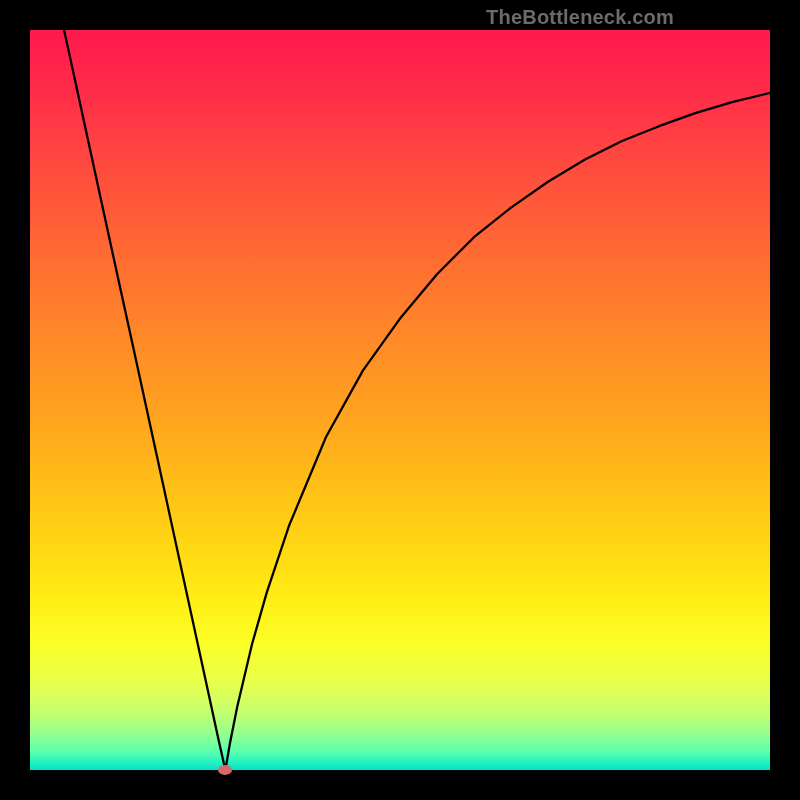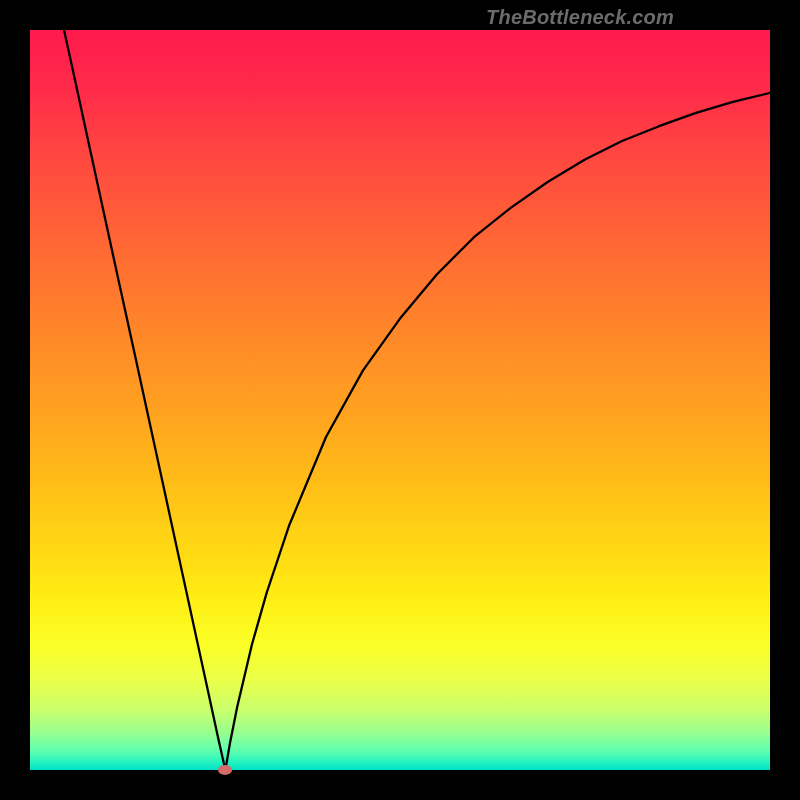--- a/index.html
+++ b/index.html
@@ -8,21 +8,20 @@
     width: 800px;
     height: 800px;
     background: #000;
     overflow: hidden;
   }
   .chart-container {
     position: relative;
     width: 684px;
     height: 800px;
     background: #000;
-    font-style: italic;
   }
   .plot-area {
     position: absolute;
     left: 30px;
     top: 30px;
     width: 740px;
     height: 740px;
     background: linear-gradient(to bottom,
       #ff1a4d 0%,
       #ff2b49 8%,

